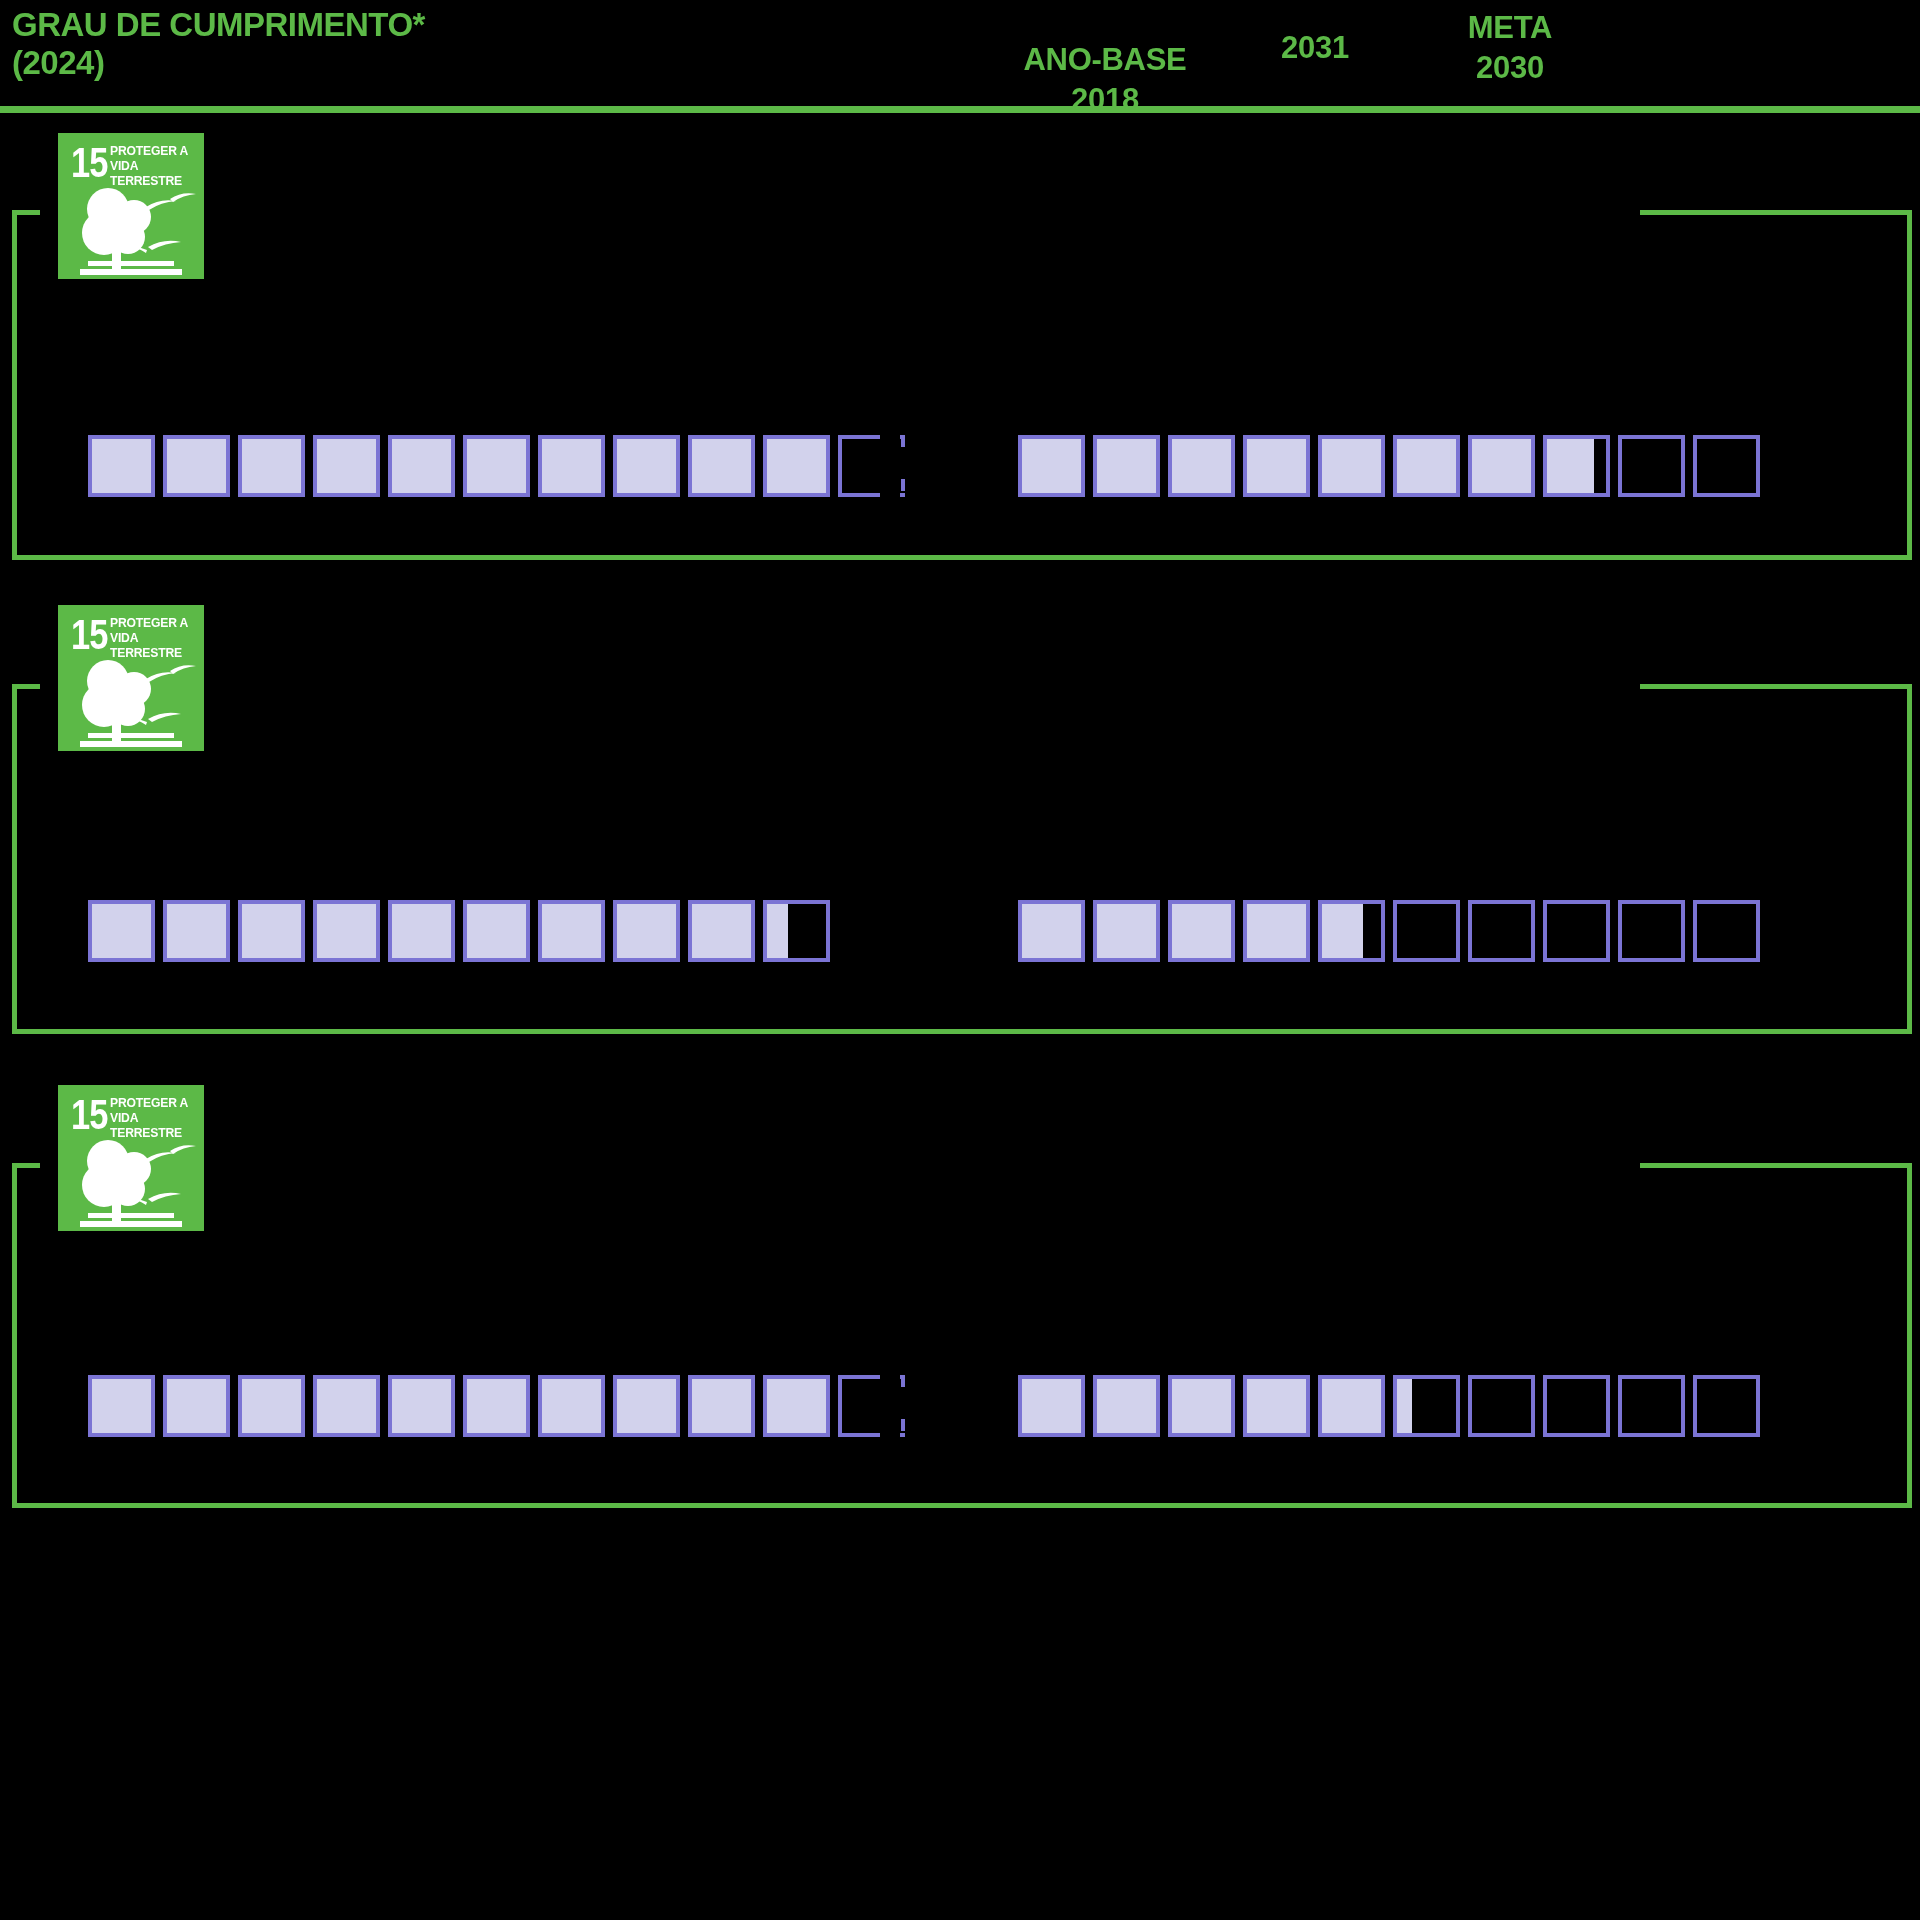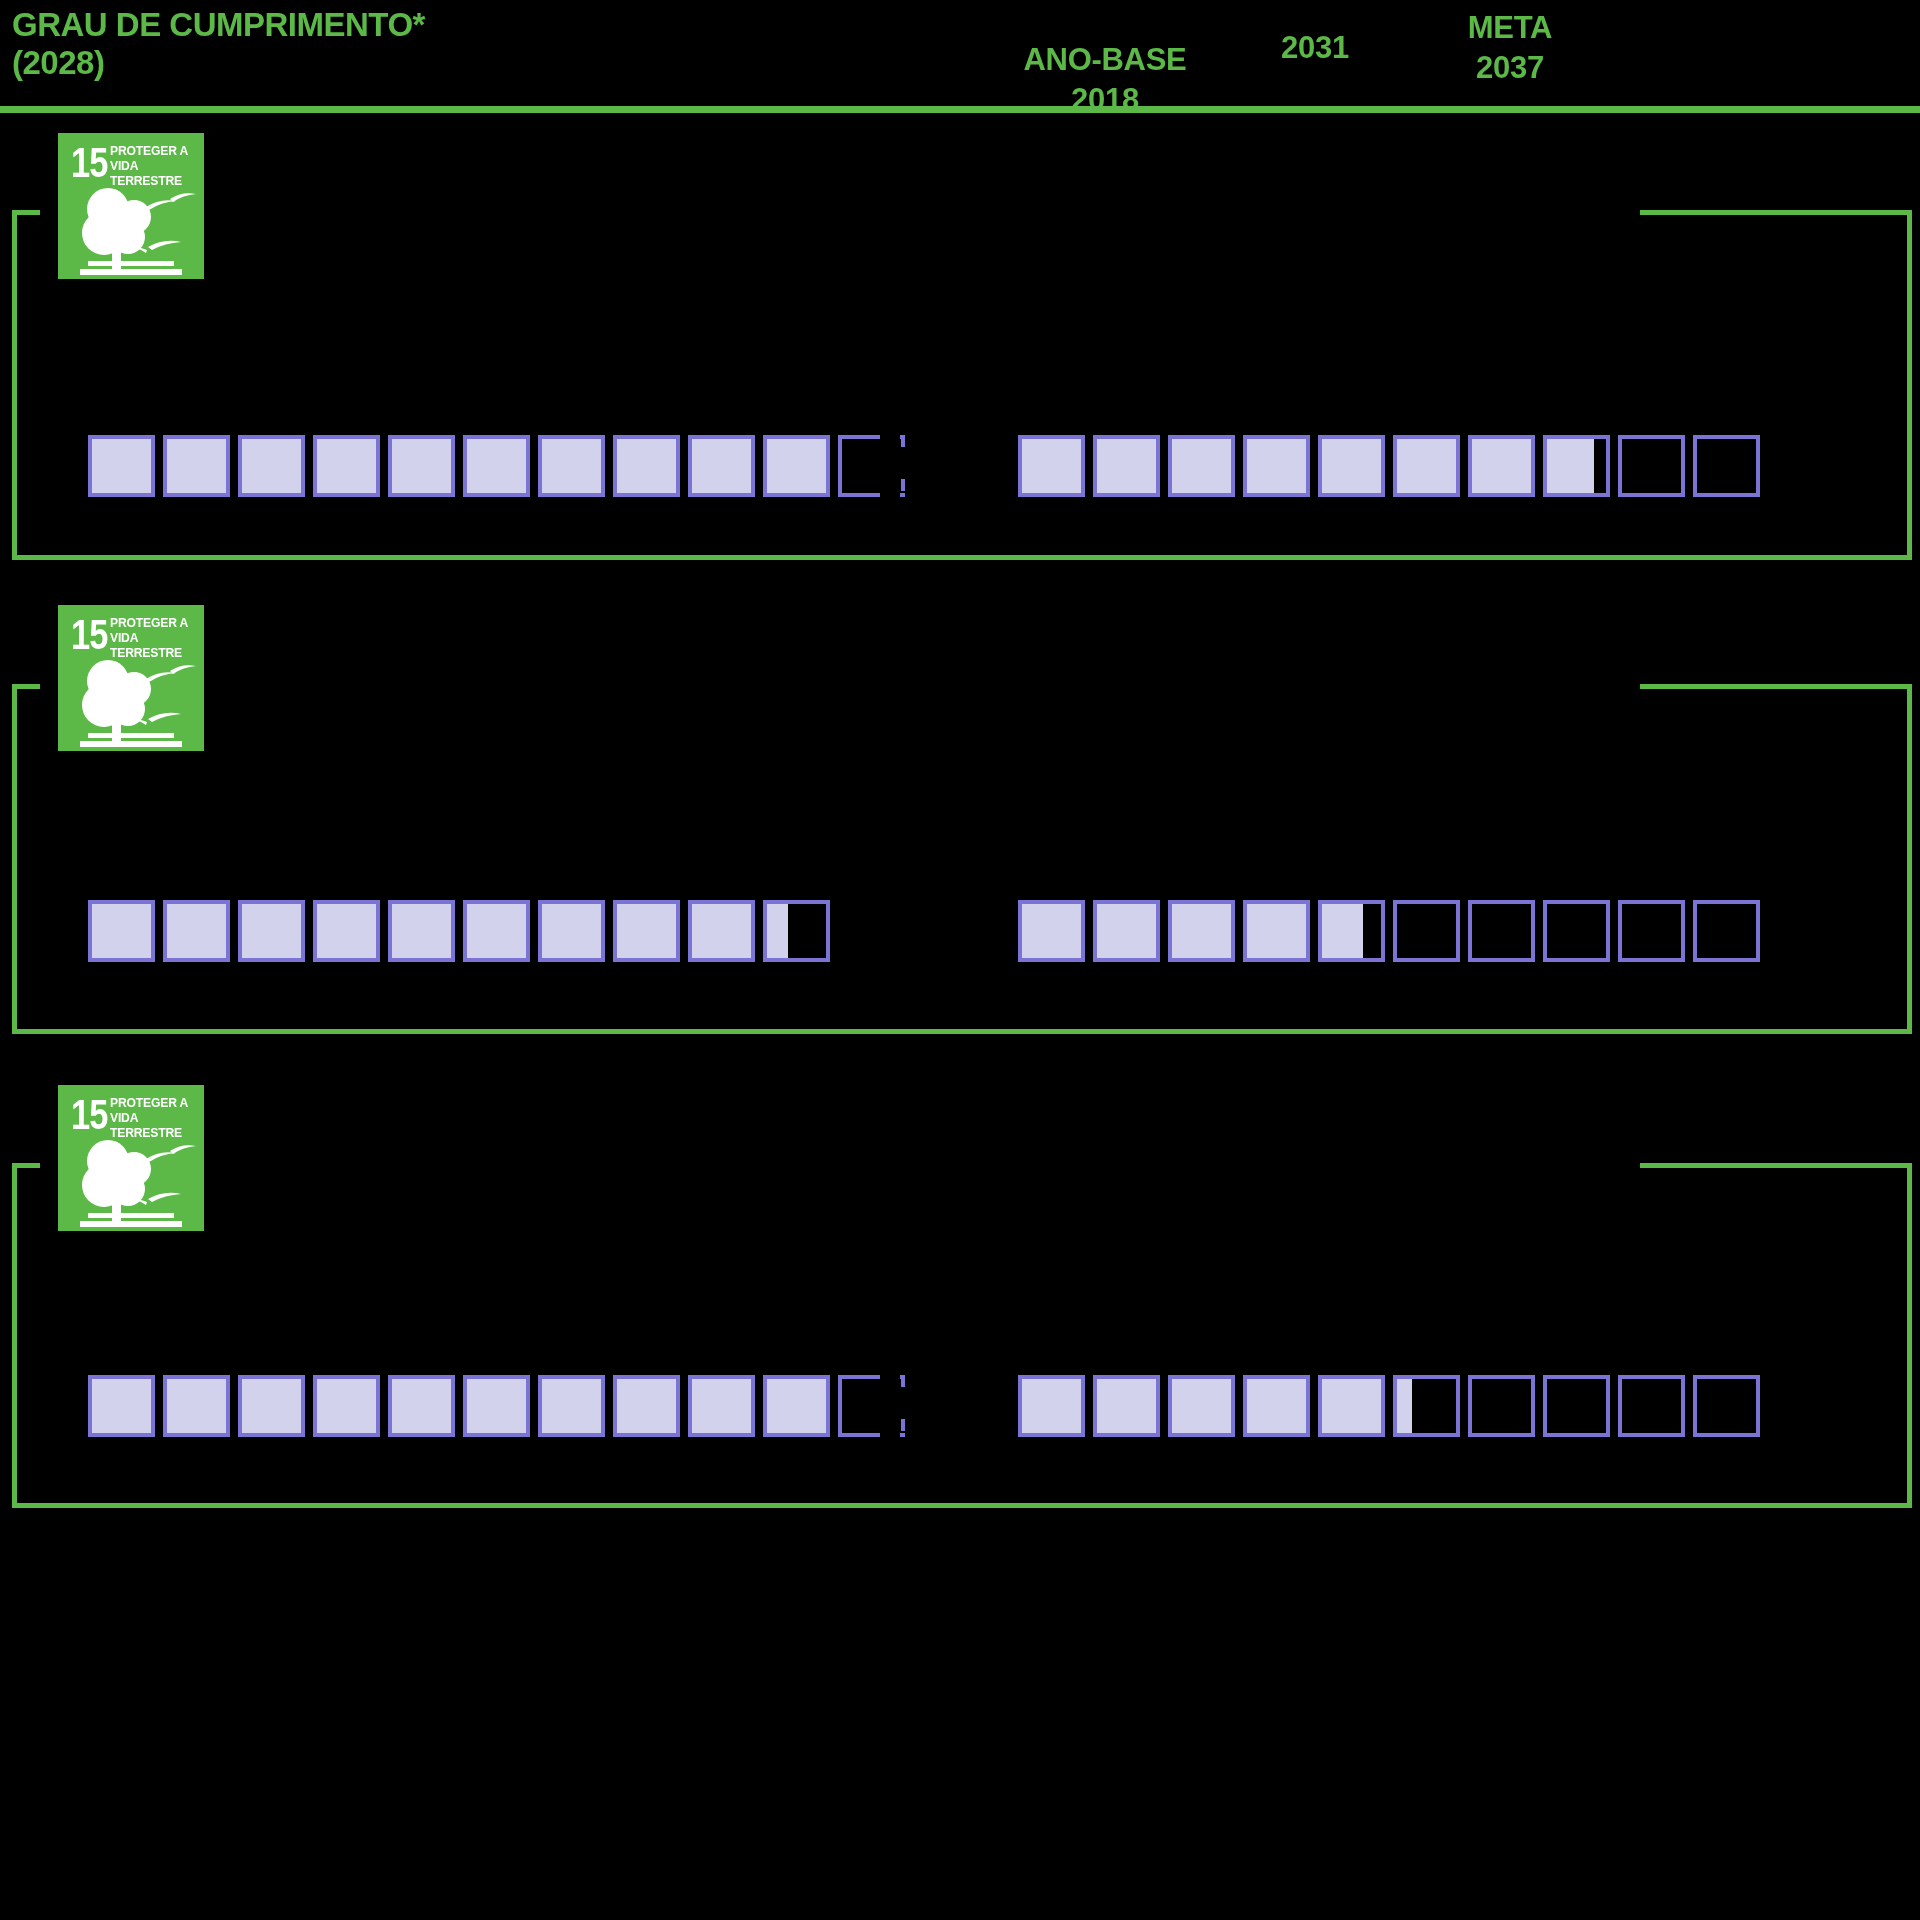--- a/index.html
+++ b/index.html
@@ -113,26 +113,26 @@
   .cell.dashed .dash-r{
     position:absolute;right:0;top:0;width:4px;height:100%;
     background:repeating-linear-gradient(to bottom,#7B74D4 0 12px,transparent 12px 44px);
   }
 </style>
 </head>
 <body>
 
 <div id="header">
   <div class="hdr-title">GRAU DE CUMPRIMENTO*
-(2028)</div>
+(2024)</div>
   <div class="hdr-col" id="hdr-anobase">ANO-BASE
 2018</div>
   <div class="hdr-col" id="hdr-2024">2031</div>
   <div class="hdr-col" id="hdr-meta">META
-2037</div>
+2030</div>
   <div id="hdr-rule"></div>
 </div>
 
 <div id="rows-container">
     <div class="frame" style="left: 12px; top: 210px; width: 1900px; height: 350px;"></div>
     <div class="frame-notch" style="left: 40px; top: 204px; width: 160px; height: 14px;"></div>
     <div class="frame-notch" style="left: 180px; top: 204px; width: 1460px; height: 14px;"></div>
     <div class="sdg-icon" style="left: 58px; top: 133px;">
       <div class="sdg-num">15</div>
       <div class="sdg-txt">PROTEGER A

